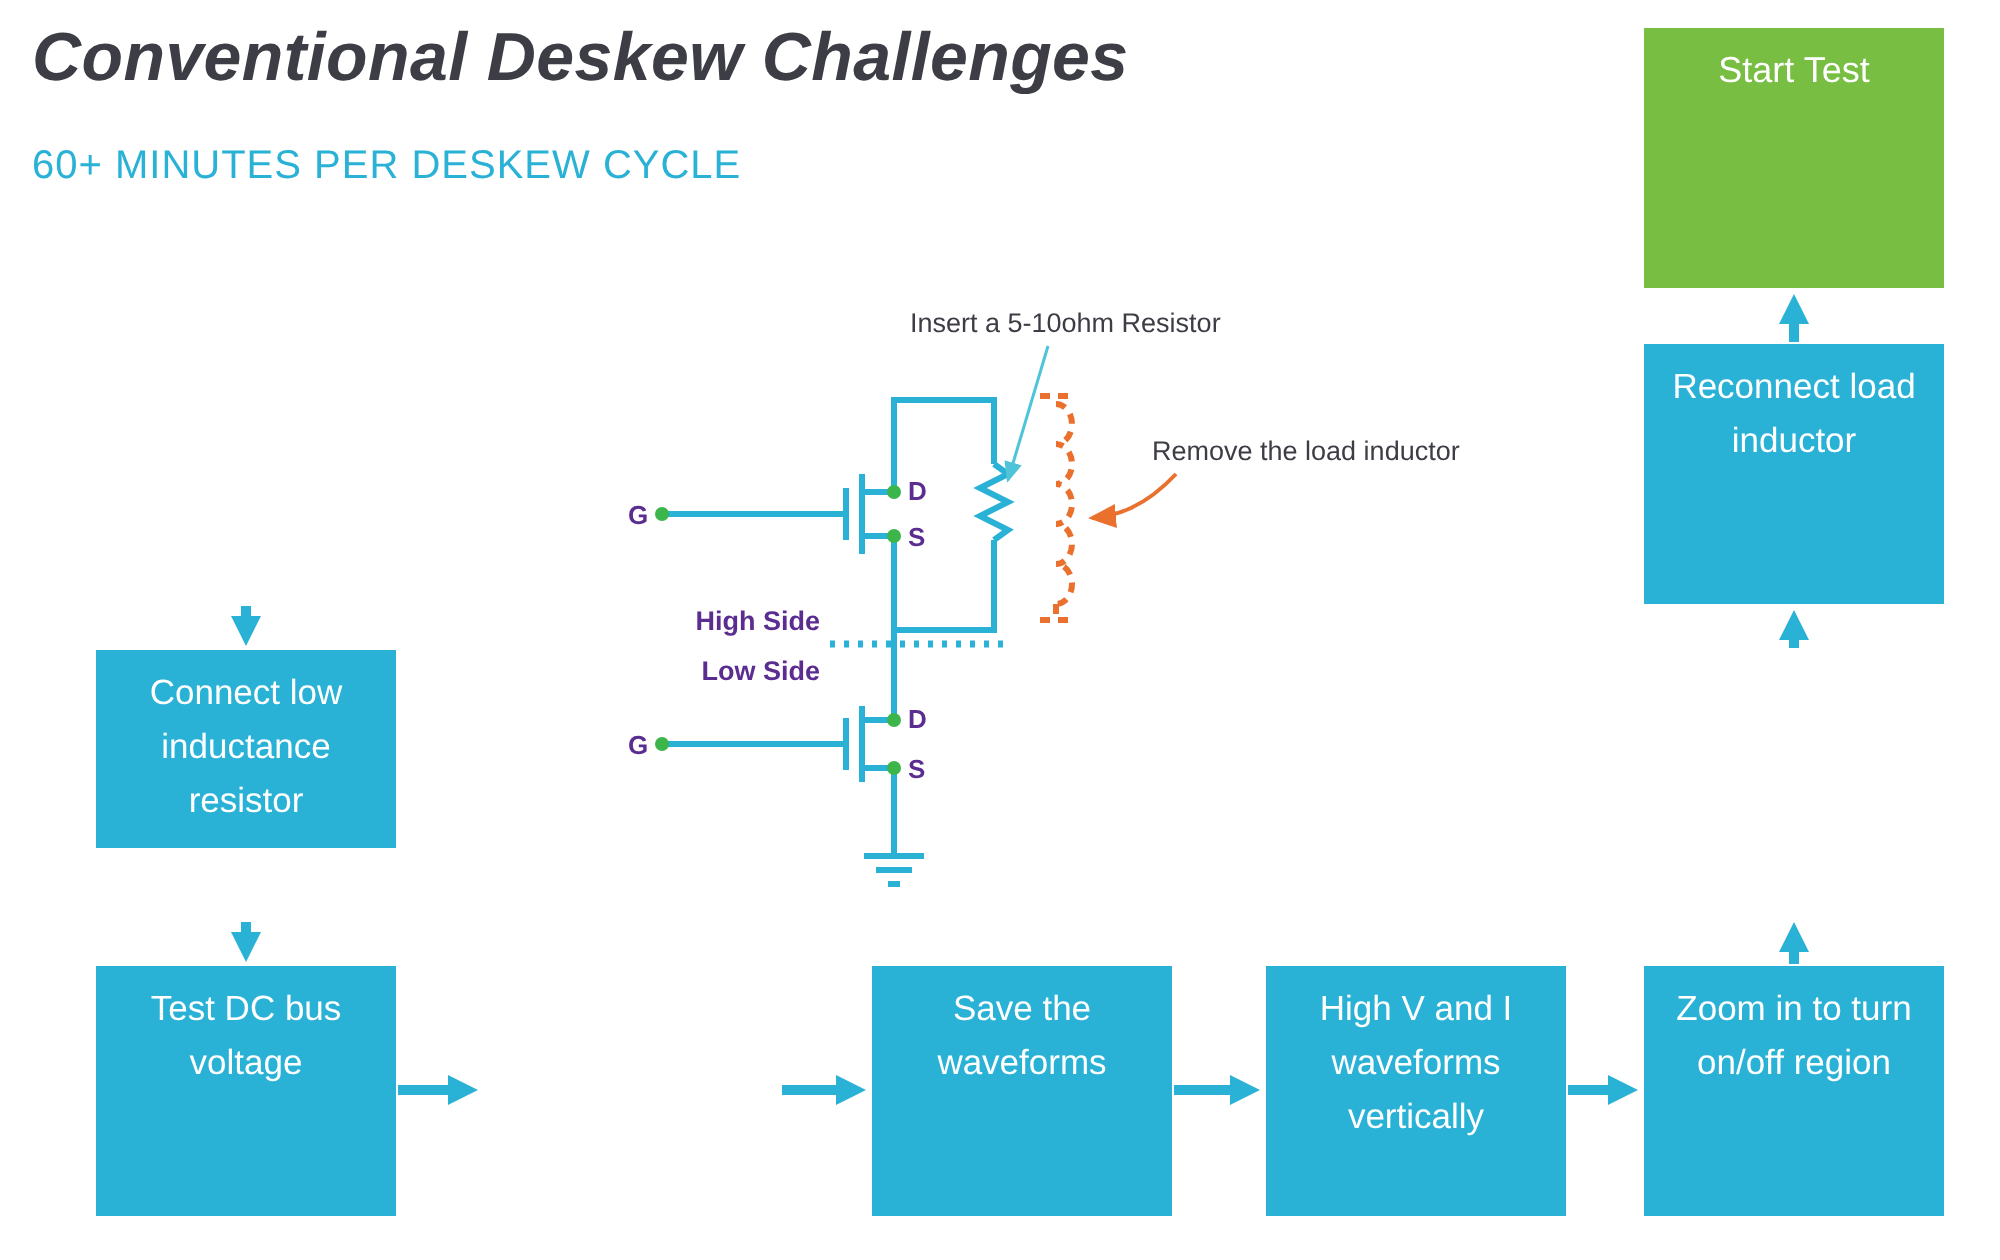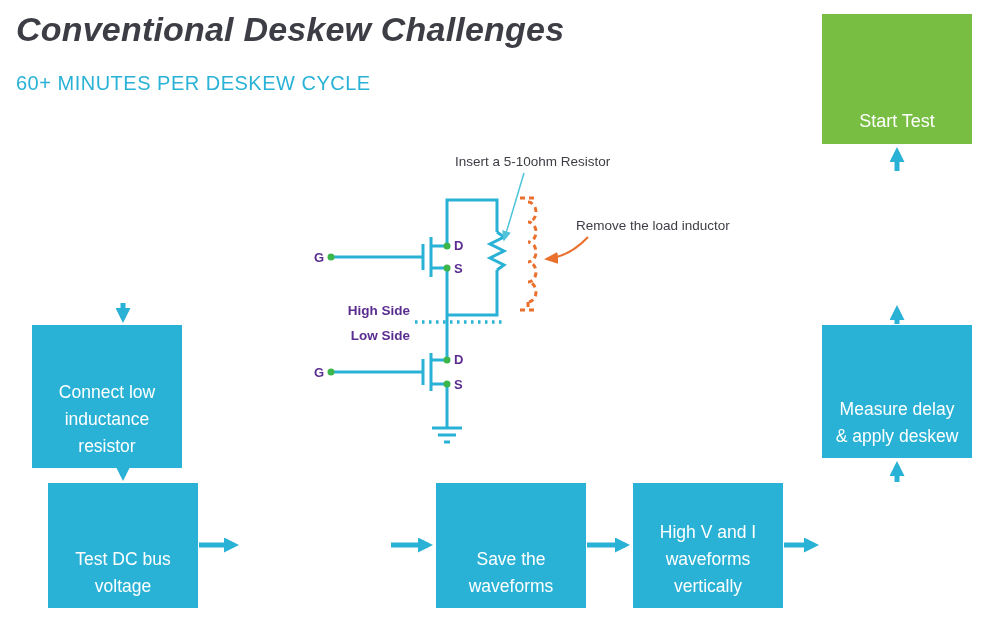--- a/index.html
+++ b/index.html
@@ -10,21 +10,21 @@
   .title {
     position:absolute; left:16px; top:10px; margin:0;
     font-size:34px; font-weight:800; color:#3d3d46; letter-spacing:0.2px;font-style:italic;
   }
   .subtitle {
     position:absolute; left:16px; top:72px; margin:0;
     font-size:20px; font-weight:500; color:#29b2d6; letter-spacing:0.5px;
   }
   .box {
     position:absolute; background:#29b2d6; color:#ffffff;
-    display:flex; align-items:flex-end; justify-content:center; text-align:center;
+    display:flex; align-items:flex-start; justify-content:center; text-align:center;
     font-size:17.5px; line-height:1.55; padding:8px 10px; box-sizing:border-box;
   }
   .box.green { background:#77be43; }
   svg { position:absolute; }
   .anno { fill:#3d3d46; font-size:13.5px; font-family:"Liberation Sans",sans-serif; }
   .pl  { fill:#5b2d90; font-size:13px; font-weight:bold; font-family:"Liberation Sans",sans-serif; }
   .side { fill:#5b2d90; font-size:13.5px; font-weight:bold; font-family:"Liberation Sans",sans-serif; }
 </style>
 </head>
 <body>
@@ -51,42 +51,45 @@
       <path d="M897,324 L897,310" marker-end="url(#fa)"></path>
       <path d="M897,171 L897,152" marker-end="url(#fa)"></path>
     </g>
   </svg>
 
   <div class="box green" style="left:822px;top:14px;width:150px;height:130px;font-size:18px">
     <span>Start Test</span>
   </div>
 
 
-  <div class="box" style="left:32px;top:325px;width:150px;height:143px">
+  <div class="box" style="left:48px;top:325px;width:150px;height:99px">
     <span>Connect low inductance resistor</span>
   </div>
 
   <div class="box" style="left:48px;top:483px;width:150px;height:125px">
     <span>Test DC bus voltage</span>
   </div>
 
 
   <div class="box" style="left:436px;top:483px;width:150px;height:125px">
     <span>Save the waveforms</span>
   </div>
 
   <div class="box" style="left:633px;top:483px;width:150px;height:125px">
     <span>High V and I waveforms vertically</span>
   </div>
 
-
-  <div class="box" style="left:822px;top:325px;width:150px;height:133px">
-    <span>Measure delay &amp; apply deskew</span>
+  <div class="box" style="left:822px;top:483px;width:150px;height:125px">
+    <span>Zoom in to turn on/off region</span>
   </div>
 
+
+  <div class="box" style="left:822px;top:172px;width:150px;height:130px">
+    <span>Reconnect load inductor</span>
+  </div>
 
   <svg width="460" height="330" viewBox="0 0 460 330" style="left:300px;top:140px">
     <defs>
       <marker id="at" markerWidth="8" markerHeight="8" refX="6" refY="3" orient="auto">
         <path d="M0,0 L7,3 L0,6 z" fill="#4fc3d9"></path>
       </marker>
       <marker id="ao" markerWidth="8" markerHeight="8" refX="6" refY="3" orient="auto">
         <path d="M0,0 L7,3 L0,6 z" fill="#ea702d"></path>
       </marker>
     </defs>

